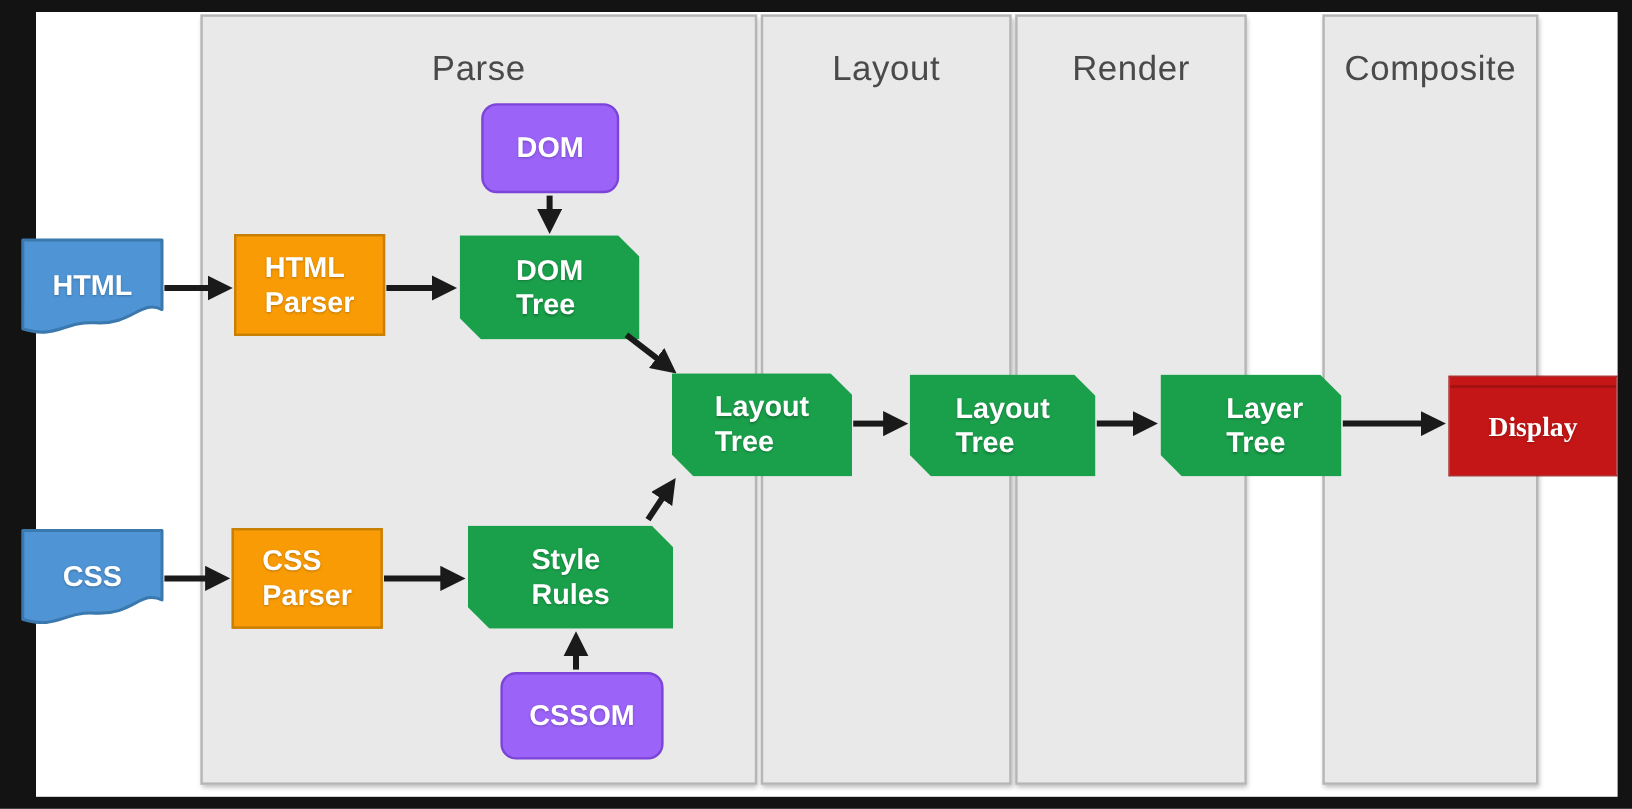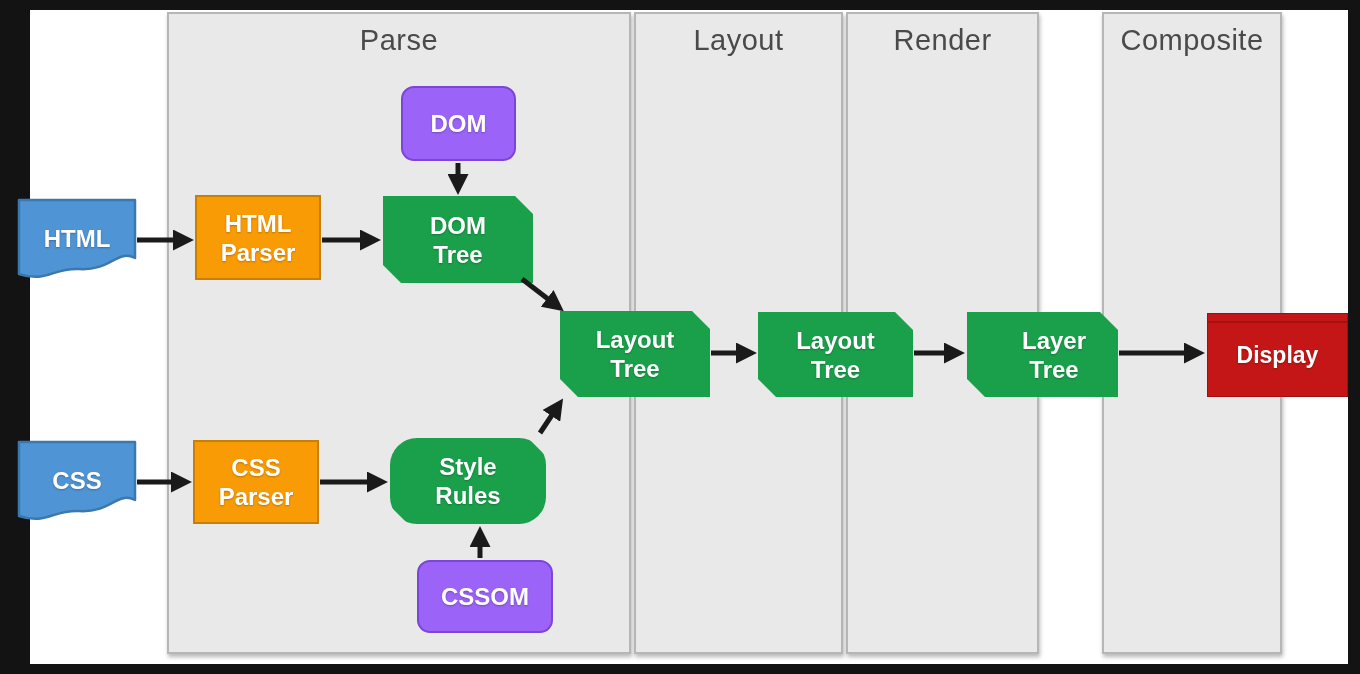--- a/index.html
+++ b/index.html
@@ -19,38 +19,38 @@
   .stage {
     position: absolute;
     top: 12px; height: 642px;
     background: #e9e9e9;
     border: 2px solid #b6b6b6;
     box-shadow: 1px 3px 4px rgba(0,0,0,0.28);
     box-sizing: border-box;
     z-index: 1;
   }
   .stage-label {
-    margin-top: 10px;
+    margin-top: 28px;
     text-align: center;
     font-size: 29px;
     color: #4a4a4a;
     letter-spacing: 0.5px;
   }
   #panel-parse    { left: 167px; width: 464px; }
   #panel-layout   { left: 634px; width: 209px; }
   #panel-paint    { left: 846px; width: 193px; }
   #panel-composite{ left: 1102px; width: 180px; }
 
   .node {
     position: absolute;
     z-index: 3;
     display: flex;
     align-items: center;
     justify-content: center;
-    text-align: center;
+    text-align: left;
     color: #ffffff;
     font-weight: bold;
     font-size: 24px;
     line-height: 29px;
     white-space: pre-line;
     text-shadow: 0 1px 2px rgba(0,0,0,0.25);
     box-sizing: border-box;
   }
   .proc {
     background: #f99b04;
@@ -61,20 +61,21 @@
     border: 2px solid #7c44d8;
     border-radius: 13px;
   }
   .tree {
     background: #1aa04b;
     clip-path: polygon(0 0, calc(100% - 18px) 0, 100% 18px, 100% 100%, 18px 100%, 0 calc(100% - 18px));
   }
   .out {
     background: linear-gradient(180deg, #c41616 0px, #c41616 7px, #a51010 7px, #a51010 9px, #c41616 9px);
     border: 1px solid #9e0f0f;
+    font-family: Liberation Serif, serif;
   }
   .doc {  }
   .doc .doc-label {
     position: absolute;
     left: 0; right: 0; top: 8px; bottom: 16px;
     display: flex; align-items: center; justify-content: center;
   }
   #arrows {
     position: absolute;
     left: 0; top: 0;
@@ -82,21 +83,21 @@
     z-index: 4;
     pointer-events: none;
   }
   #node-html-doc   { left: 17px;  top: 198px; width: 120px; height: 88px; }
   #node-css-doc    { left: 17px;  top: 440px; width: 120px; height: 88px; }
   #node-html-parser{ left: 195px; top: 195px; width: 126px; height: 85px; }
   #node-css-parser { left: 193px; top: 440px; width: 126px; height: 84px; }
   #node-dom        { left: 401px; top: 86px;  width: 115px; height: 75px; }
   #node-cssom      { left: 417px; top: 560px; width: 136px; height: 73px; }
   #node-dom-tree   { left: 383px; top: 196px; width: 150px; height: 87px; }
-  #node-style-rules{ left: 390px; top: 438px; width: 156px; height: 86px; border-radius: 27px; }
+  #node-style-rules{ left: 390px; top: 438px; width: 171px; height: 86px; }
   #node-render-tree{ left: 560px; top: 311px; width: 150px; height: 86px; }
   #node-layout-tree{ left: 758px; top: 312px; width: 155px; height: 85px; }
   #node-layer-tree { left: 967px; top: 312px; width: 151px; height: 85px; padding-left: 23px; }
   #node-display    { left: 1207px;top: 313px; width: 141px; height: 84px; font-size: 23px; }
 </style>
 </head>
 <body>
 
 <div class="canvas"></div>
 

